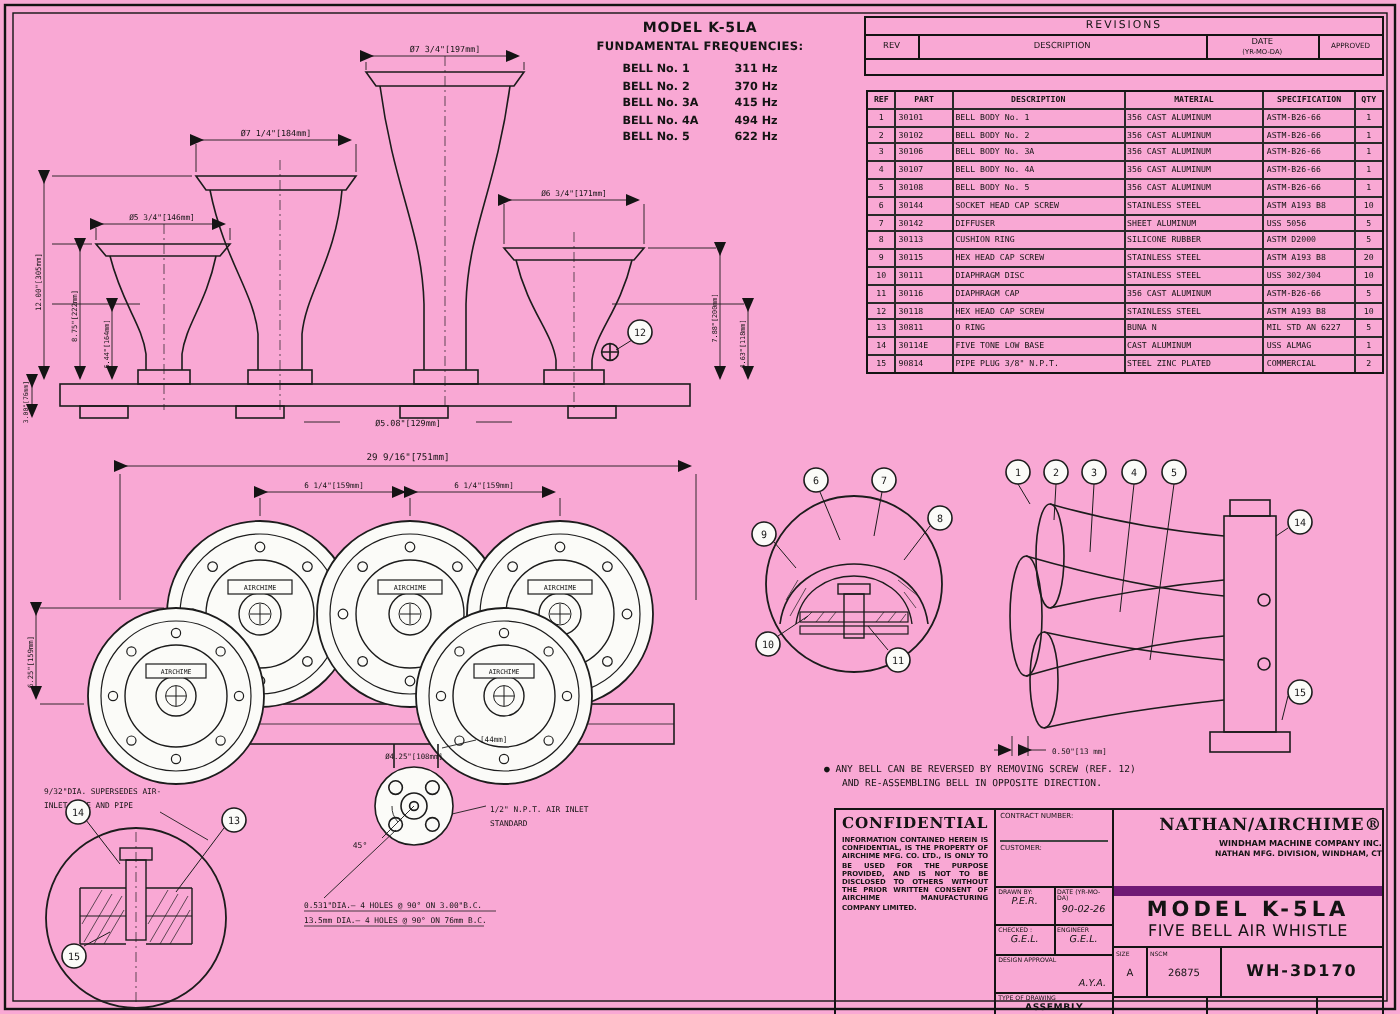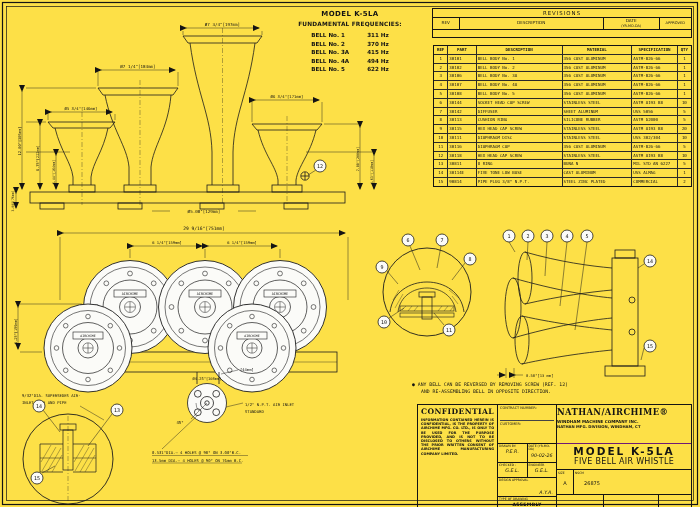--- a/index.html
+++ b/index.html
@@ -1,16 +1,16 @@
 <!DOCTYPE html>
 <html><head>
 <meta charset="utf-8">
 <style>
   html,body{margin:0;padding:0;background:#e8e8e4;}
-  .sheet{position:relative;width:700px;height:507px;background:#fde047;overflow:hidden;
+  .sheet{position:relative;width:700px;height:507px;background:#f9a8d4;overflow:hidden;
          font-family:"DejaVu Sans", sans-serif;color:#141414;}
   svg{position:absolute;left:0;top:0;}
   svg text{fill:#141414;font-family:"DejaVu Sans Mono", monospace;}
   .abs{position:absolute;box-sizing:border-box;}
   
   .freq{left:286px;top:10px;width:128px;text-align:center;}
   .f-title{font-size:7px;font-weight:bold;letter-spacing:.4px;}
   .f-sub{font-size:5.8px;font-weight:bold;margin-top:3px;letter-spacing:.2px;}
   .f-rows{margin-top:4px;display:inline-block;text-align:left;}
   .f-row{display:flex;font-size:5.6px;font-weight:bold;line-height:8.6px;white-space:nowrap;}
@@ -45,21 +45,21 @@
   .tb-contract .cust{margin-top:10px;border-top:0.5px solid #444;padding-top:1px;}
   .fr{display:flex;border-bottom:1px solid #141414;}
   .fcell{flex:1;border-right:0.5px solid #141414;padding:1px 1px;position:relative;}
   .fcell:last-child{border-right:none;}
   .flab{font-size:3.1px;line-height:3.4px;}
   .fval{font-size:4.8px;font-style:italic;text-align:center;line-height:7px;}
   .fr1{height:18px;} .fr2{height:14px;} .fr3{height:18px;} .fr4{flex:1;}
   .fval-right{position:absolute;right:3px;bottom:1px;font-size:4.8px;font-style:italic;}
   .fr4 .fval{font-style:normal;font-weight:bold;font-size:4.6px;letter-spacing:.3px;}
   .tb-right{width:134px;display:flex;flex-direction:column;}
-  .tb-co{height:36px;border-bottom:1px solid #701a75;text-align:left;padding-top:2px;}
+  .tb-co{height:36px;border-bottom:5px solid #701a75;text-align:right;padding-top:2px;}
   .logo{font-size:8.4px;font-weight:bold;letter-spacing:.4px;font-family:"DejaVu Serif", serif;white-space:nowrap;}
   .co1{font-size:4.1px;font-weight:bold;margin-top:1.5px;white-space:nowrap;}
   .co2{font-size:3.8px;font-weight:bold;white-space:nowrap;}
   .tb-model{height:25px;border-bottom:1px solid #141414;text-align:center;}
   .model-t{font-size:10.5px;font-weight:bold;letter-spacing:2px;line-height:12px;margin-top:1px;white-space:nowrap;}
   .model-s{font-size:8px;font-weight:normal;letter-spacing:.3px;white-space:nowrap;}
   .tb-num{height:24px;border-bottom:1px solid #141414;display:flex;}
   .ncell{border-right:1px solid #141414;position:relative;}
   .ncell:last-child{border-right:none;}
   .nlab{font-size:3px;position:absolute;top:1px;left:1px;}
@@ -634,20 +634,23 @@
     </div>
     <div class="tb-num">
       <div class="ncell n0">
         <div class="nlab">SIZE</div>
         <div class="nval">A</div>
       </div>
       <div class="ncell n1">
         <div class="nlab">NSCM</div>
         <div class="nval">26875</div>
       </div>
+      <div class="ncell n2">
+        <div class="nval">WH-3D170</div>
+      </div>
     </div>
     <div class="tb-scale">
       <div class="sc0">SCALE: NONE</div>
       <div class="sc1">UNIT WT: 21.5 LBS</div>
       <div class="sc2">SHEET: 1 OF 1</div>
     </div>
   </div>
 </div>
 
 </div>

